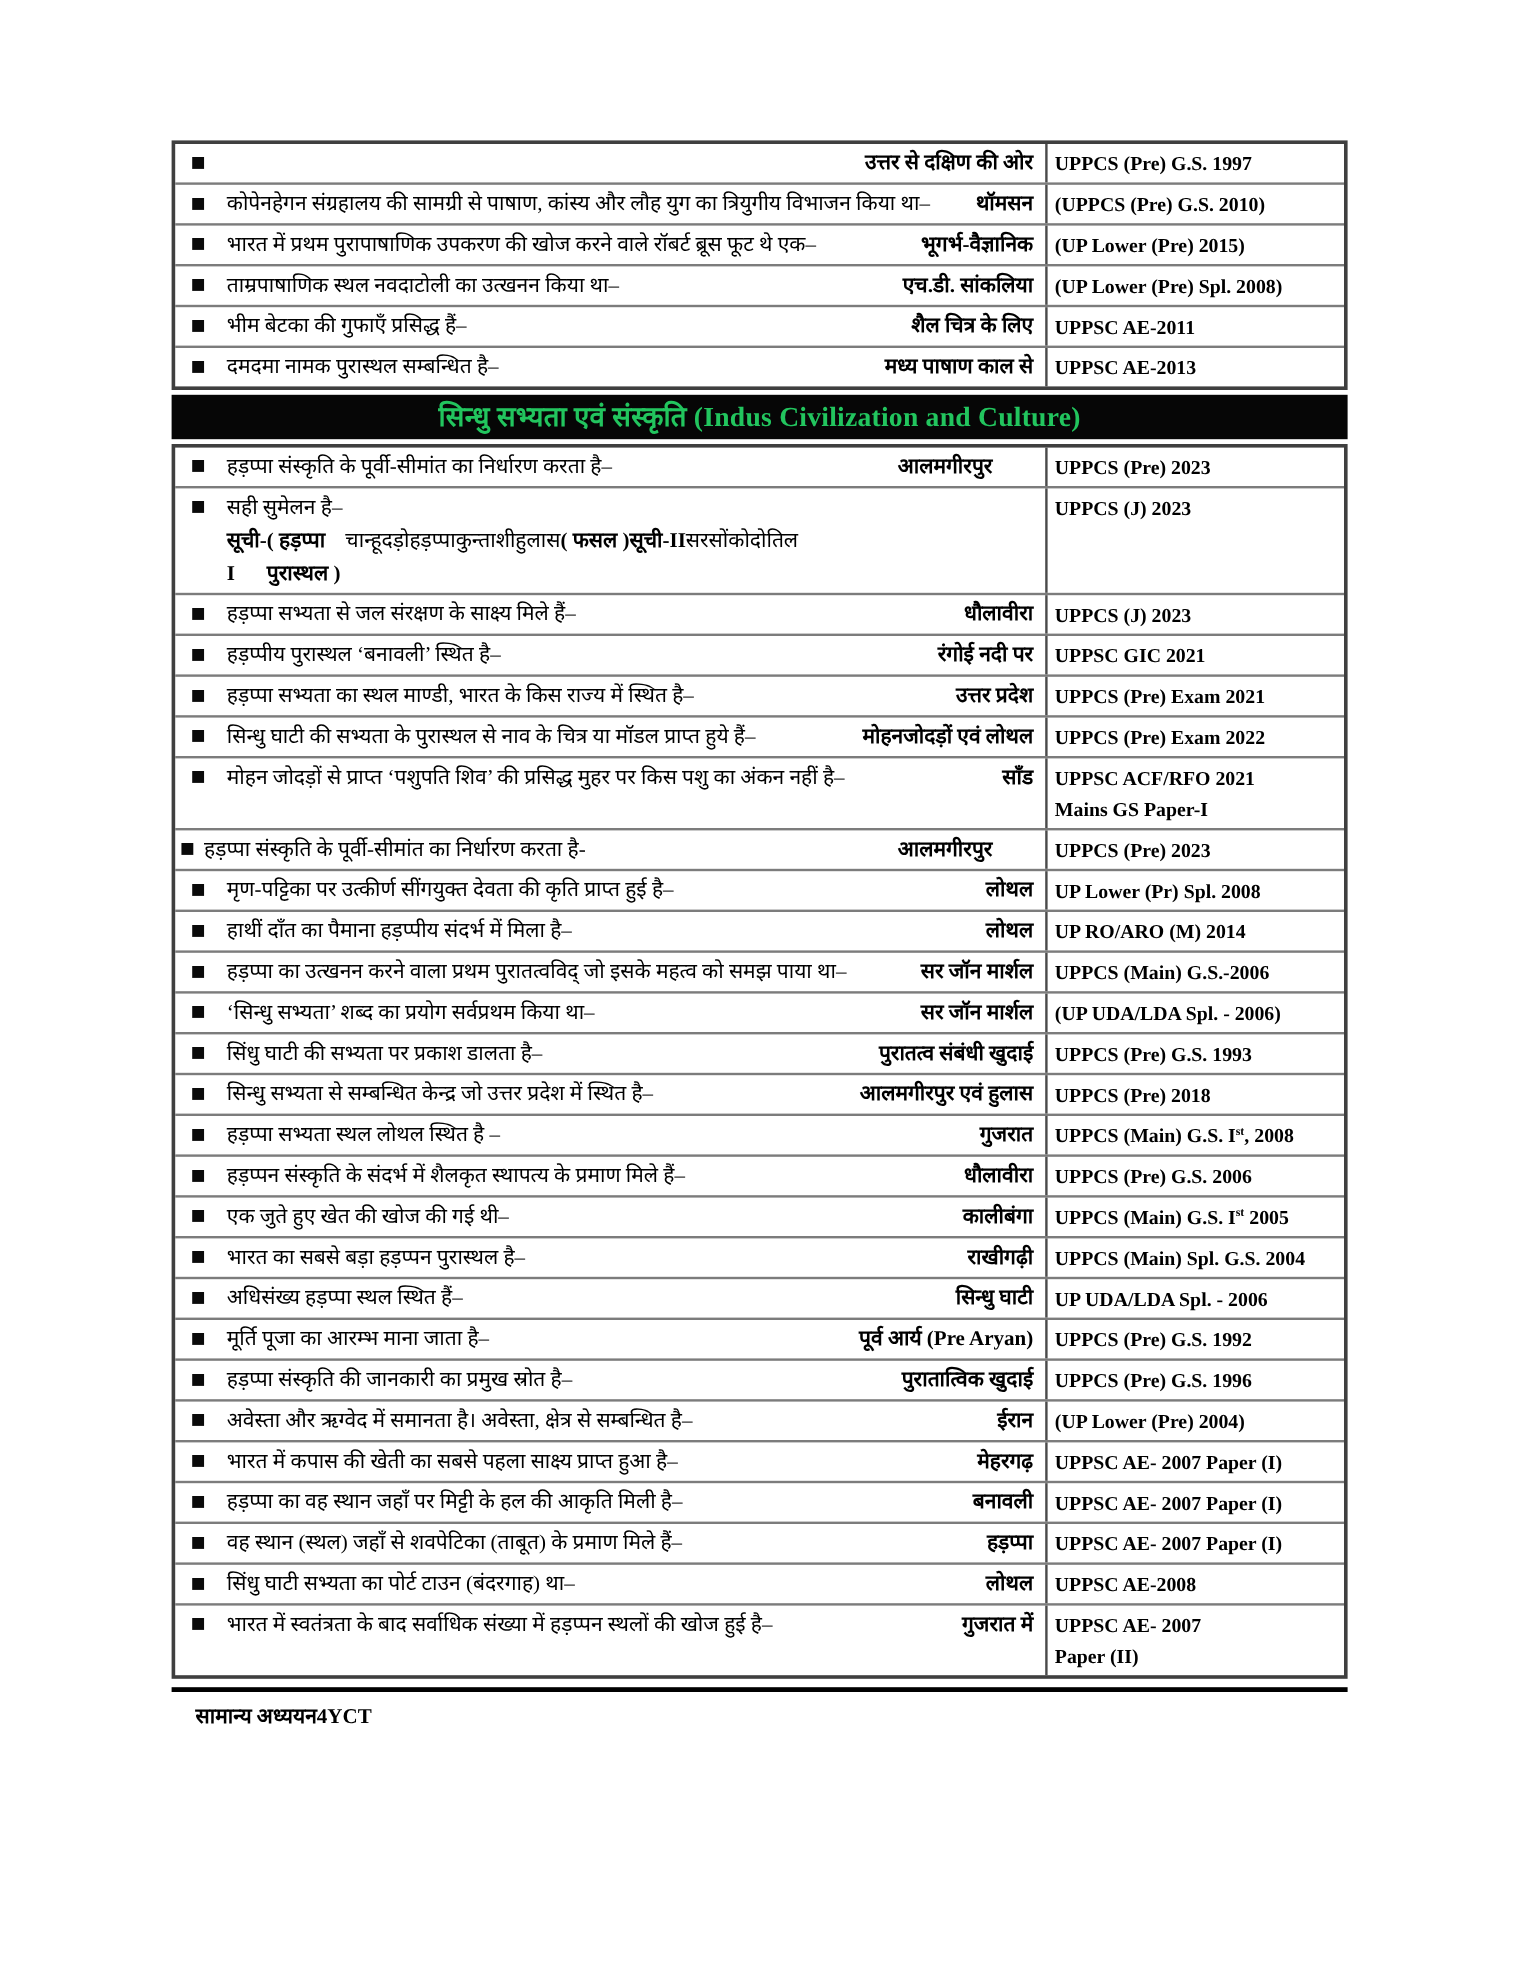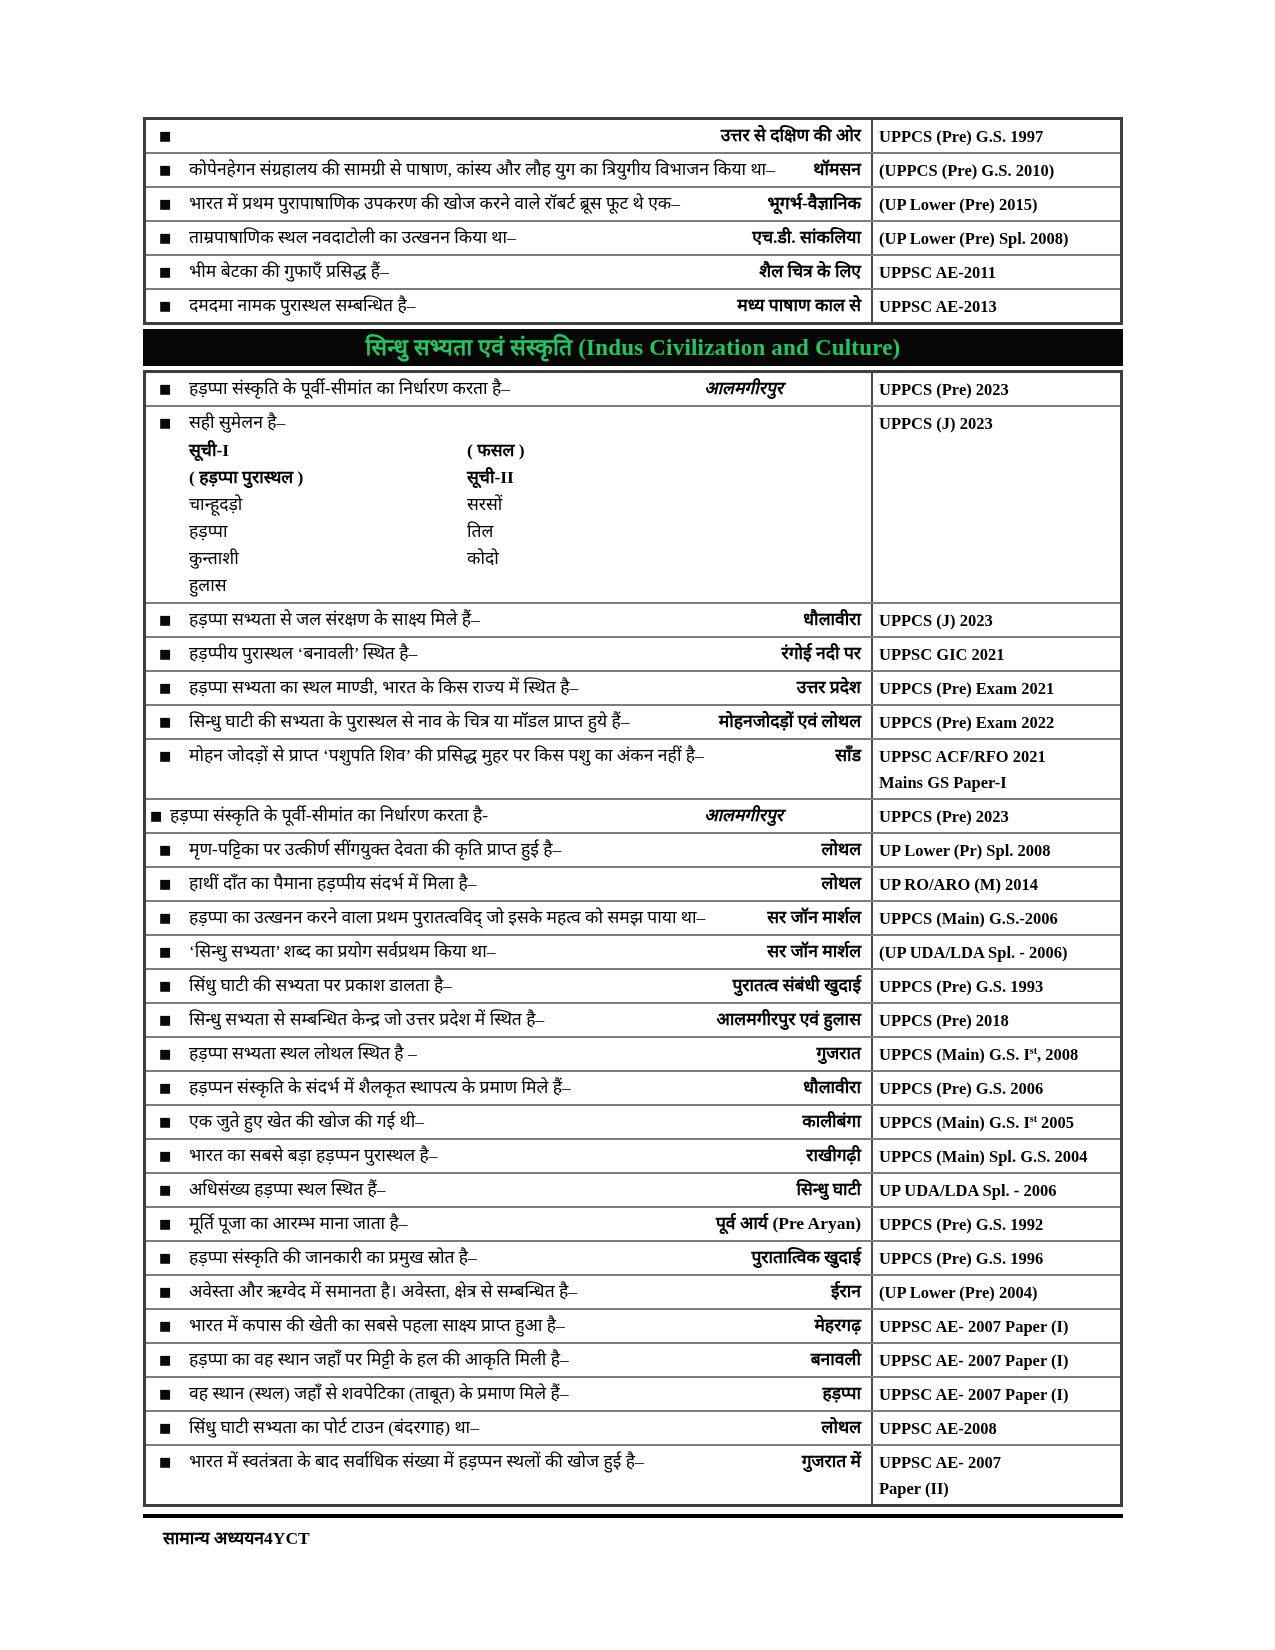--- a/index.html
+++ b/index.html
@@ -20,34 +20,34 @@
   .bullet{
     flex:0 0 30px;width:30px;font-size:13px;line-height:27px;
     font-family:"DejaVu Sans",sans-serif;color:#0a0a0a;
   }
   .row.tight .bullet{flex-basis:20px;width:20px;}
   .q-body{
     flex:1;font-size:17.5px;line-height:27px;padding-right:10px;
     display:flow-root;
   }
   .answer{float:right;font-weight:bold;}
-  .answer.inset{margin-right:78px;font-style:italic;}
+  .answer.inset{margin-right:34px;}
   .exam-cell{
     flex:1;box-sizing:border-box;font-weight:bold;
     font-size:16.5px;line-height:26px;padding:4px 6px 2px;
     white-space:pre-line;
   }
   .exam-cell sup{font-size:0.6em;line-height:0;}
   .section-bar{
     background:#060606;color:#22c55e;text-align:center;font-weight:bold;
     font-size:23px;height:37px;line-height:37px;margin:4px 0;
     letter-spacing:0.2px;
   }
   .match-list{display:grid;grid-template-columns:278px auto;margin-top:1px;}
-  .match-col{display:flex;flex-direction:column;}
+  .match-col{display:flex;flex-direction:row;}
   .match-h{font-weight:bold;}
   .match-item{font-weight:normal;}
   .footer-rule{height:4px;background:#000;margin-top:7px;}
   .page-footer{
     display:flex;justify-content:flex-start;align-items:baseline;
     font-weight:bold;font-size:17.5px;padding-top:7px;margin-left:20px;
   }
 </style>
 </head>
 <body>
@@ -141,22 +141,22 @@
                   <div class="match-h">( हड़प्पा पुरास्थल )</div>
                   <div class="match-item">चान्हूदड़ो</div>
                   <div class="match-item">हड़प्पा</div>
                   <div class="match-item">कुन्ताशी</div>
                   <div class="match-item">हुलास</div>
                 </div>
                 <div class="match-col">
                   <div class="match-h">( फसल )</div>
                   <div class="match-h">सूची-II</div>
                   <div class="match-item">सरसों</div>
+                  <div class="match-item">कोदो</div>
                   <div class="match-item">तिल</div>
-                  <div class="match-item">कोदो</div>
                 </div>
               </div></div>
     </div>
     <div class="exam-cell">UPPCS (J) 2023</div>
   </div>
         <div class="row">
     <div class="q-cell">
       <span class="bullet">■</span>
       <div class="q-body">
         <span class="answer">धौलावीरा</span>

